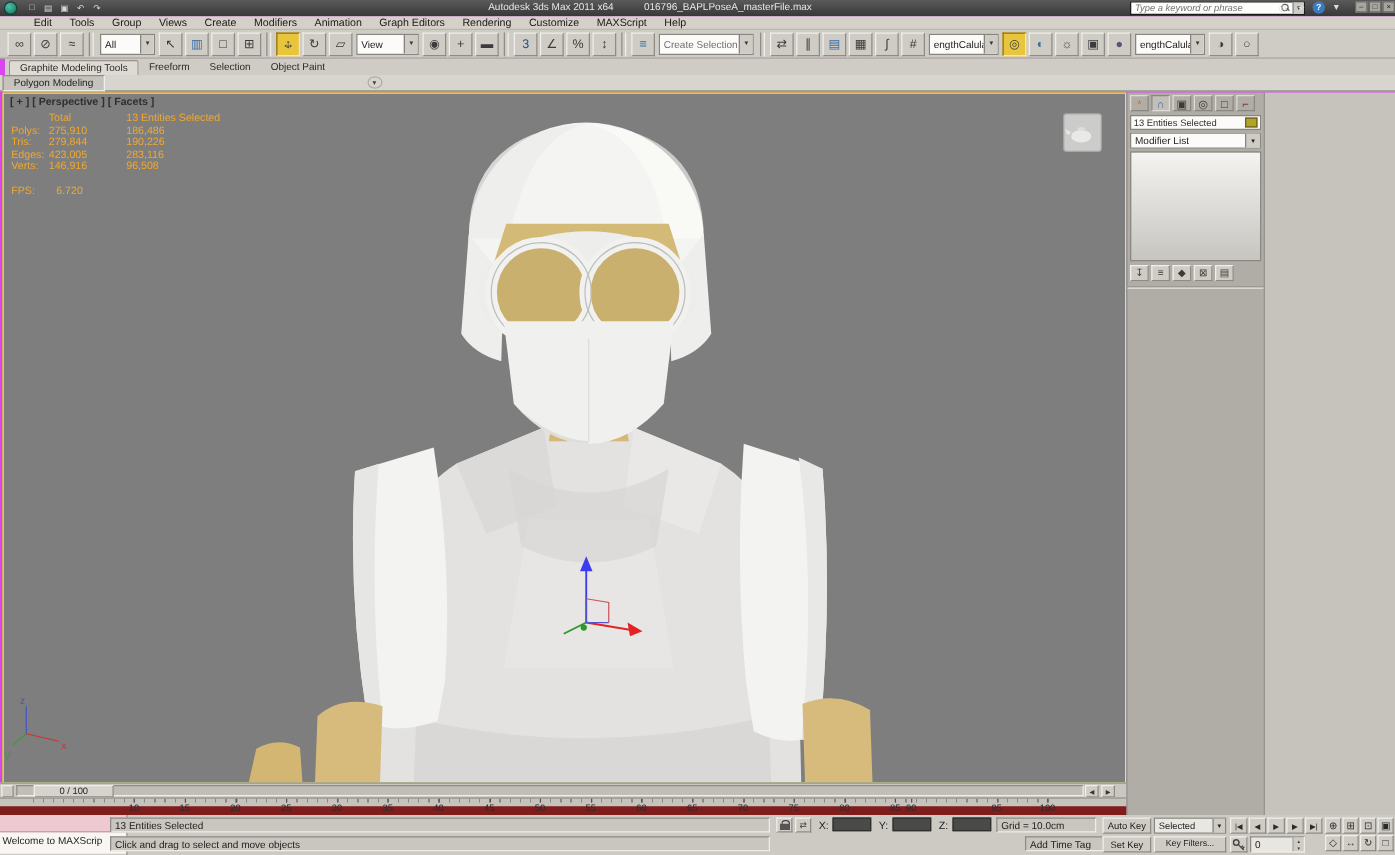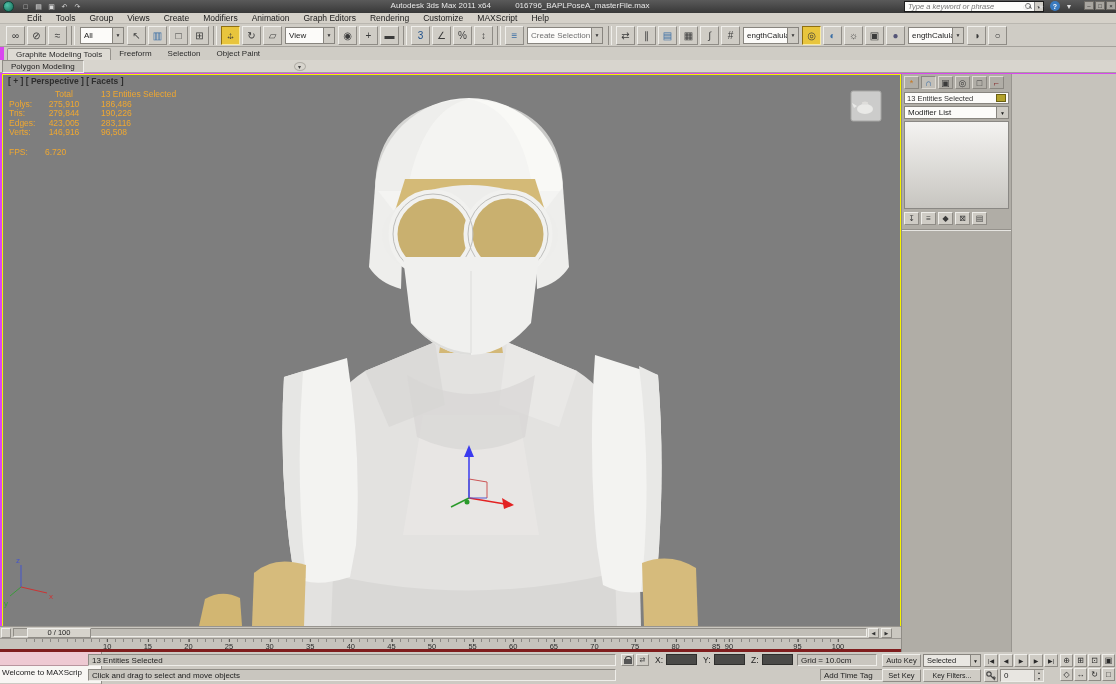--- a/index.html
+++ b/index.html
@@ -48,21 +48,21 @@
   .subtab { font-size:8px; padding:1px 8px; margin-left:2px; background:#c6c3bc; border:1px solid; border-color:#8f8c86 #efeeea #efeeea #8f8c86; color:#1d1d1d; }
   .ribbon-min { margin-left:210px; font-size:6px; color:#444; width:12px; text-align:center; border:1px solid #b0ada6; border-radius:50%; }
 
   
   .viewport { position:absolute; left:2px; top:74px; width:899px; height:553px; border:1px solid #f5f300; background:#7e7e7e; }
   #vp-svg { position:absolute; left:0; top:0; width:897px; height:551px; }
   .vp-label { position:absolute; left:5px; top:1px; font-size:8.5px; font-weight:bold; color:#2e2e2e; }
   #stats { position:absolute; left:6px; top:15px; color:#f0a830; font-size:8.5px; line-height:9.5px; }
   .stats-row { display:flex; white-space:pre; }
   .st-l { width:30px; }
-  .st-1 { width:50px; text-align:center; }
+  .st-1 { width:50px; text-align:left; }
   .st-2 { margin-left:12px; }
   .fps-row { margin-top:10px; display:flex; }
   .fps-row .st-1 { text-align:left; margin-left:6px; }
 
   
   .cmd-panel { position:absolute; left:901px; top:74px; width:110px; height:578px; background:#b0ada6; border-left:1px solid #8f8c86; }
   #cp-tabs { display:flex; gap:2px; padding:2px 2px 1px 2px; }
   .cp-tab { width:15px; height:13px; display:flex; align-items:center; justify-content:center; font-size:9px; color:#3a3a3a; background:#b0ada6; border:1px solid; border-color:#dedbd4 #8a8781 #8a8781 #dedbd4; }
   .cp-tab-active { border-color:#8a8781 #dedbd4 #dedbd4 #8a8781; background:#c2bfb8; }
   .sel-field { margin:2px; height:12px; display:flex; align-items:center; background:#fcfbf9; border:1px solid #88857f; font-size:7.5px; padding:0 2px; color:#333; }
@@ -75,21 +75,21 @@
   .sb-btn { width:15px; height:13px; display:flex; align-items:center; justify-content:center; font-size:8px; color:#3a3a3a; background:#cfccc5; border:1px solid; border-color:#efeeea #8f8c86 #8f8c86 #efeeea; }
   .cp-div { margin-top:3px; border-top:1px solid #95928c; border-bottom:1px solid #e6e5e1; }
   .far-right { position:absolute; left:1011px; top:74px; width:105px; height:578px; background:#c6c3bc; border-left:1px solid #98958f; }
 
   
   .timeslider { position:absolute; left:0; top:626px; width:901px; height:12px; background:#cac7c0; border-top:1px solid #989590; }
   .ts-track { position:absolute; left:13px; top:1px; right:34px; height:9px; background:#c1beb7; border:1px solid; border-color:#8f8c86 #efeeea #efeeea #8f8c86; }
   .ts-handle { position:absolute; left:27px; top:1px; width:64px; height:10px; background:#d6d3cc; border:1px solid; border-color:#efeeea #8f8c86 #8f8c86 #efeeea; font-size:7.5px; text-align:center; line-height:8px; color:#1d1d1d; }
   .ts-end-btn { position:absolute; top:1px; width:11px; height:10px; background:#cfccc5; border:1px solid; border-color:#efeeea #8f8c86 #8f8c86 #efeeea; font-size:5px; display:flex; align-items:center; justify-content:center; color:#333; }
   .ts-left-btn { position:absolute; left:1px; top:1px; width:10px; height:10px; background:#cfccc5; border:1px solid; border-color:#efeeea #8f8c86 #8f8c86 #efeeea; }
-  #ruler { position:absolute; left:0; top:638px; width:901px; height:14px; background:#c6c3bc; border-top:1px solid #9a9792; border-bottom:3px solid #7f1d1d; }
+  #ruler { position:absolute; left:0; top:638px; width:901px; height:14px; background:#c6c3bc; border-top:1px solid #9a9792; border-bottom:7px solid #7f1d1d; }
   #ruler::before { content:""; position:absolute; left:26px; top:0; width:820px; height:3px; background:repeating-linear-gradient(90deg,#8b8884 0 1px,transparent 1px 8.12px); }
   .ruler-label { position:absolute; top:3px; transform:translateX(-50%); font-size:7.5px; color:#2a2a2a; }
   .ruler-label::before { content:""; position:absolute; left:50%; top:-3px; height:3px; border-left:1px solid #55524e; }
 
   
   .statusbar { position:absolute; left:0; top:652px; width:1116px; height:32px; background:#cdcac3; }
   .listener { position:absolute; left:0; top:0; width:102px; height:32px; border-right:1px solid #8f8c86; }
   .listener-pink { height:14px; background:#eec9d2; border-bottom:1px solid #b8959e; }
   .listener-white { height:17px; background:#f8f6f3; font-size:8px; padding:2px 0 0 2px; color:#222; white-space:nowrap; overflow:hidden; }
   .inset-field { position:absolute; background:#c9c6bf; border:1px solid; border-color:#8f8c86 #eeede9 #eeede9 #8f8c86; font-size:8px; padding:1px 0 0 3px; color:#1d1d1d; white-space:nowrap; overflow:hidden; }

